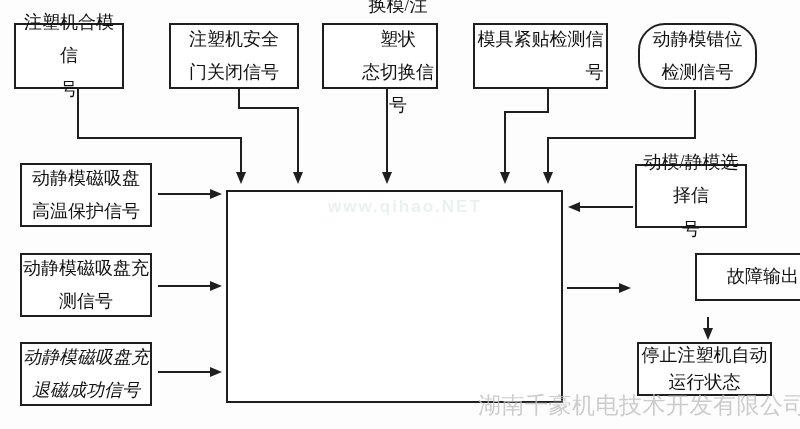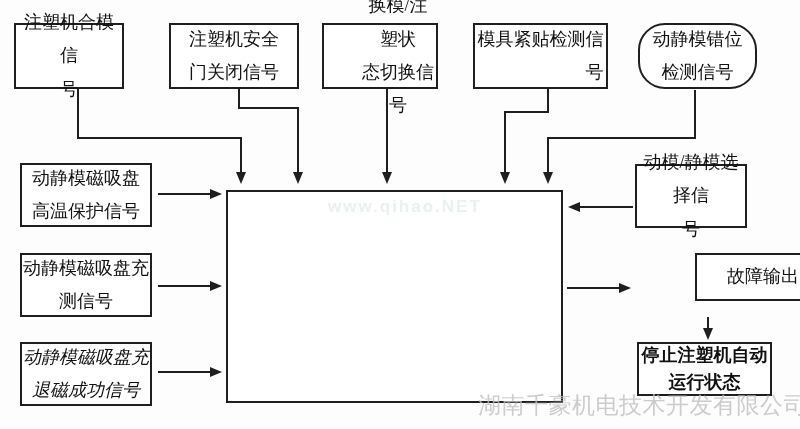--- a/index.html
+++ b/index.html
@@ -15,21 +15,21 @@
   .t1{left:14px;top:23px;width:110px;height:66px;}
   .t2{left:169px;top:23px;width:130px;height:66px;}
   .t3{left:322px;top:23px;width:116px;height:66px;padding-left:36px;}
   .t4{left:473px;top:23px;width:135px;height:66px;text-align:right;}
   .t5{left:638px;top:23px;width:119px;height:66px;border-radius:27px;}
   .l1{left:20px;top:163px;width:132px;height:64px;}
   .l2{left:20px;top:253px;width:132px;height:64px;}
   .l3{left:20px;top:342px;width:132px;height:64px;font-style:italic;}
   .r1{left:635px;top:164px;width:112px;height:64px;}
   .r2{left:662px;top:253px;width:136px;height:48px;margin-left:33px;}
-  .r3{left:637px;top:342px;width:135px;height:54px;line-height:1.5;font-weight:bold;}
+  .r3{left:637px;top:342px;width:135px;height:54px;line-height:1.5;}
   .cbox{left:226px;top:190px;width:337px;height:213px;font-size:17px;line-height:1.8;}
   .connectors{position:absolute;left:0;top:0;width:800px;height:429px;z-index:1;}
   .wm-center{
     position:absolute;left:100px;top:6px;font-size:17px;font-weight:bold;
     font-family:"Liberation Sans","DejaVu Sans",sans-serif;color:#e9f1f1;
     letter-spacing:2px;white-space:nowrap;line-height:1;
   }
   .wm-bottom{
     position:absolute;left:478px;top:393px;font-size:23px;color:#c1c0c0;opacity:.8;
     white-space:nowrap;z-index:3;letter-spacing:0.5px;line-height:1.1;

